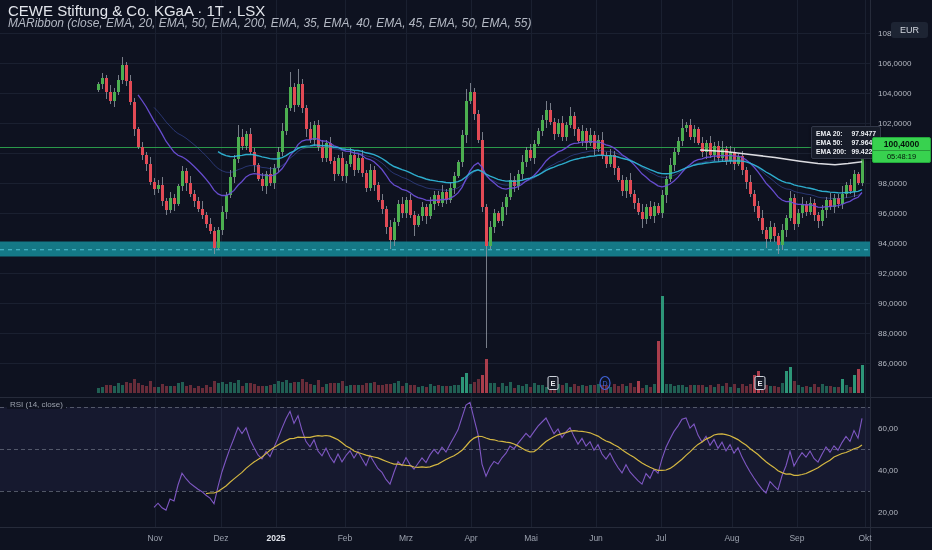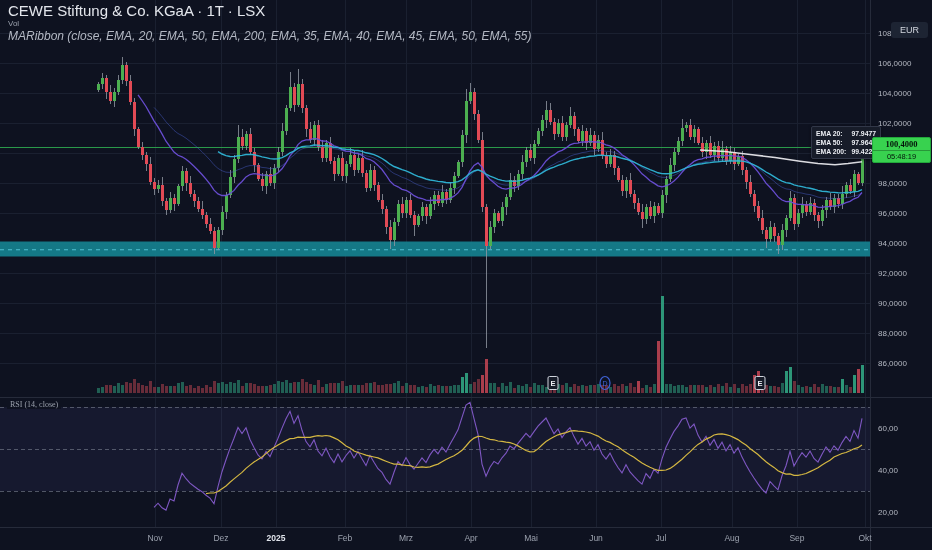--- a/index.html
+++ b/index.html
@@ -4,26 +4,26 @@
 <style>
   html,body{margin:0;padding:0;background:#0e1220;}
   #app{position:relative;width:932px;height:550px;overflow:hidden;background:#0e1220;
        font-family:"Liberation Sans",sans-serif;cursor:crosshair;}
   #chart-svg{position:absolute;left:0;top:0;}
   .ov{position:absolute;z-index:5;}
   #legend{left:8px;top:4px;line-height:13px;white-space:nowrap;}
   #legend .t1{font-size:15px;font-weight:normal;color:#e3e6ec;}
   #legend .t2{font-size:8px;color:#9aa0ac;}
   #legend .t3{font-size:12px;color:#b3b8c3;font-style:italic;}
-  #rsi-label{left:7px;top:400px;font-size:8px;color:#9aa0ac;background:#0e1220;padding:0 3px;font-family:Liberation Serif, serif;}
+  #rsi-label{left:7px;top:400px;font-size:8px;color:#9aa0ac;background:#0e1220;padding:0 3px;}
   #eur-chip{right:4px;top:22px;background:#1d2433;border-radius:3px;padding:3px 9px;
             font-size:9px;color:#d2d6de;}
   #price-chip{right:1px;top:137px;width:57px;background:#38d24f;border:1px solid #23a83c;
               border-radius:2px;text-align:center;color:#04140a;}
-  #price-chip .p{font-size:8.5px;font-weight:bold;padding:1px 0;font-family:Liberation Serif, serif;}
+  #price-chip .p{font-size:8.5px;font-weight:bold;padding:1px 0;}
   #price-chip .c{font-size:7.5px;border-top:1px solid rgba(0,0,0,.28);padding:1px 0;}
   #ema-tip{left:811px;top:126px;width:60px;background:#171c29;border:1px solid #313748;
            border-radius:2px;padding:2px 4px;box-shadow:0 1px 3px rgba(0,0,0,.5);}
   #ema-tip .row{display:flex;justify-content:space-between;font-size:6.8px;
                 font-weight:bold;color:#eceef3;line-height:9px;}
 </style>
 </head>
 <body>
 
 <div id="app">
@@ -696,21 +696,20 @@
         <text x="605" y="386" fill="#3f62d6" font-size="7px" text-anchor="middle" font-family="Liberation Sans, sans-serif">D</text>
       </g>
       <g>
         <rect x="755" y="376.5" width="10" height="13" rx="1.5" fill="#161b28" stroke="#cfd3dc" stroke-width="1"></rect>
         <text x="760" y="386" fill="#eceef3" font-size="7.5px" font-weight="bold" text-anchor="middle" font-family="Liberation Sans, sans-serif">E</text>
       </g>
     </svg>
 
   <div id="legend" class="ov">
     <div class="t1">CEWE Stiftung &amp; Co. KGaA · 1T · LSX</div>
-    <div class="t2">Vol</div>
     <div class="t3">MARibbon (close, EMA, 20, EMA, 50, EMA, 200, EMA, 35, EMA, 40, EMA, 45, EMA, 50, EMA, 55)</div>
   </div>
 
   <div id="eur-chip" class="ov">EUR</div>
 
   <div id="ema-tip" class="ov">
     <div class="row">
         <span>EMA 20:</span>
         <span>97.9477</span>
       </div>

